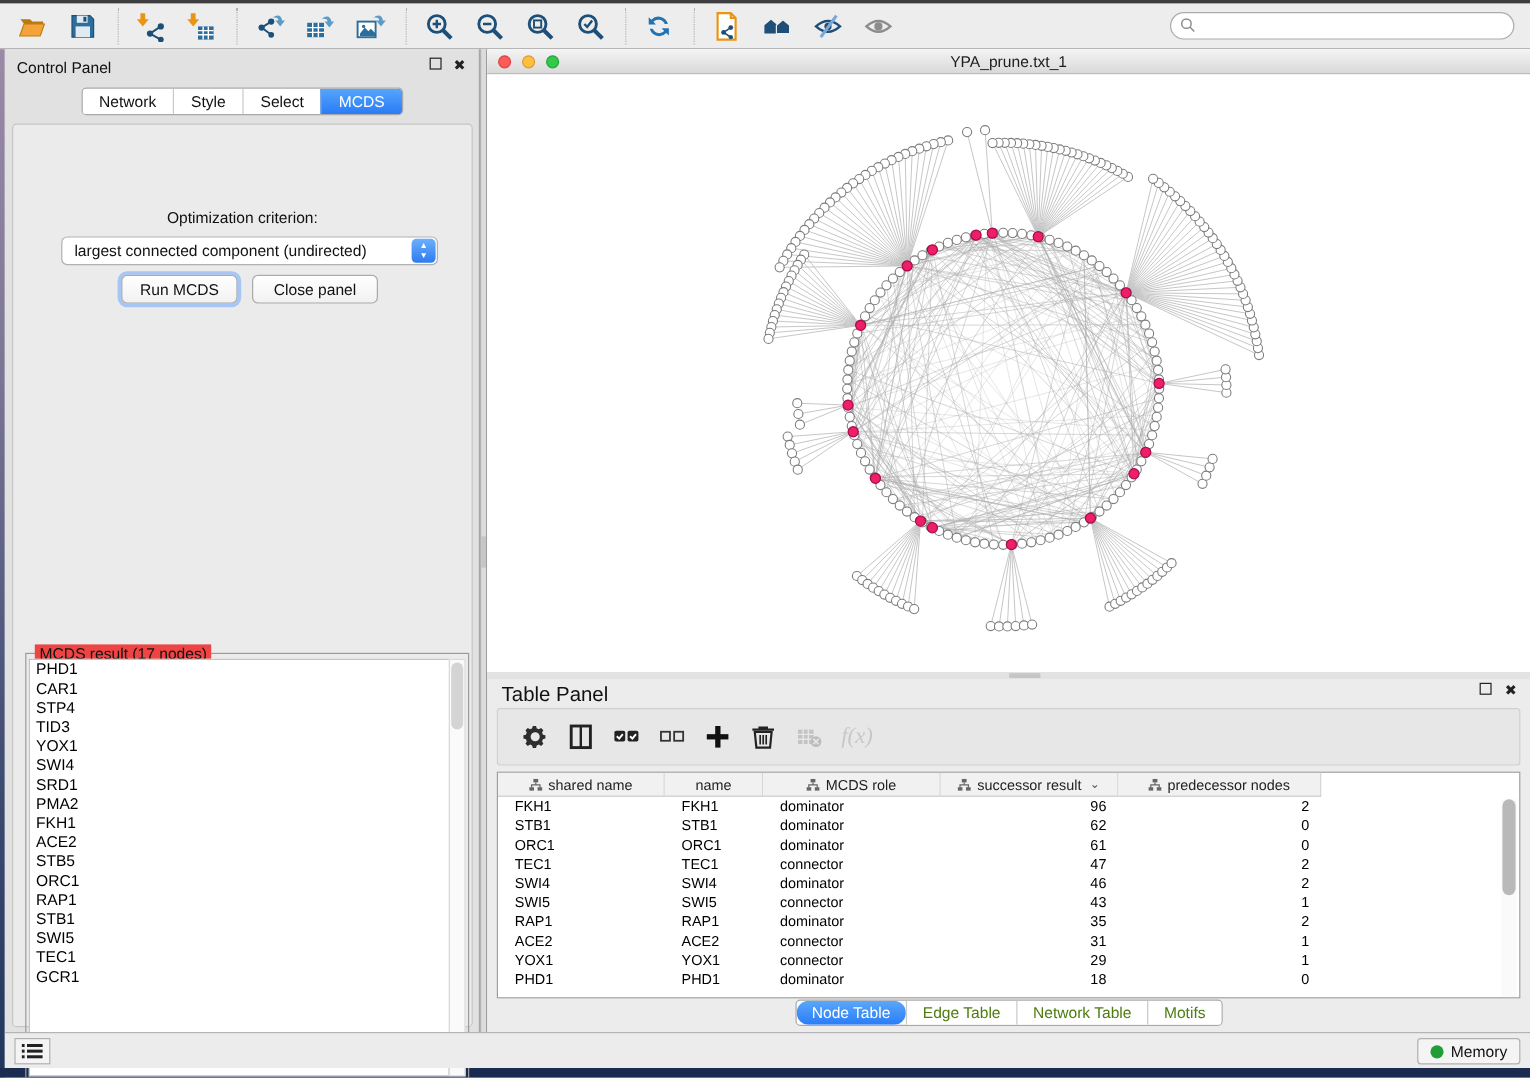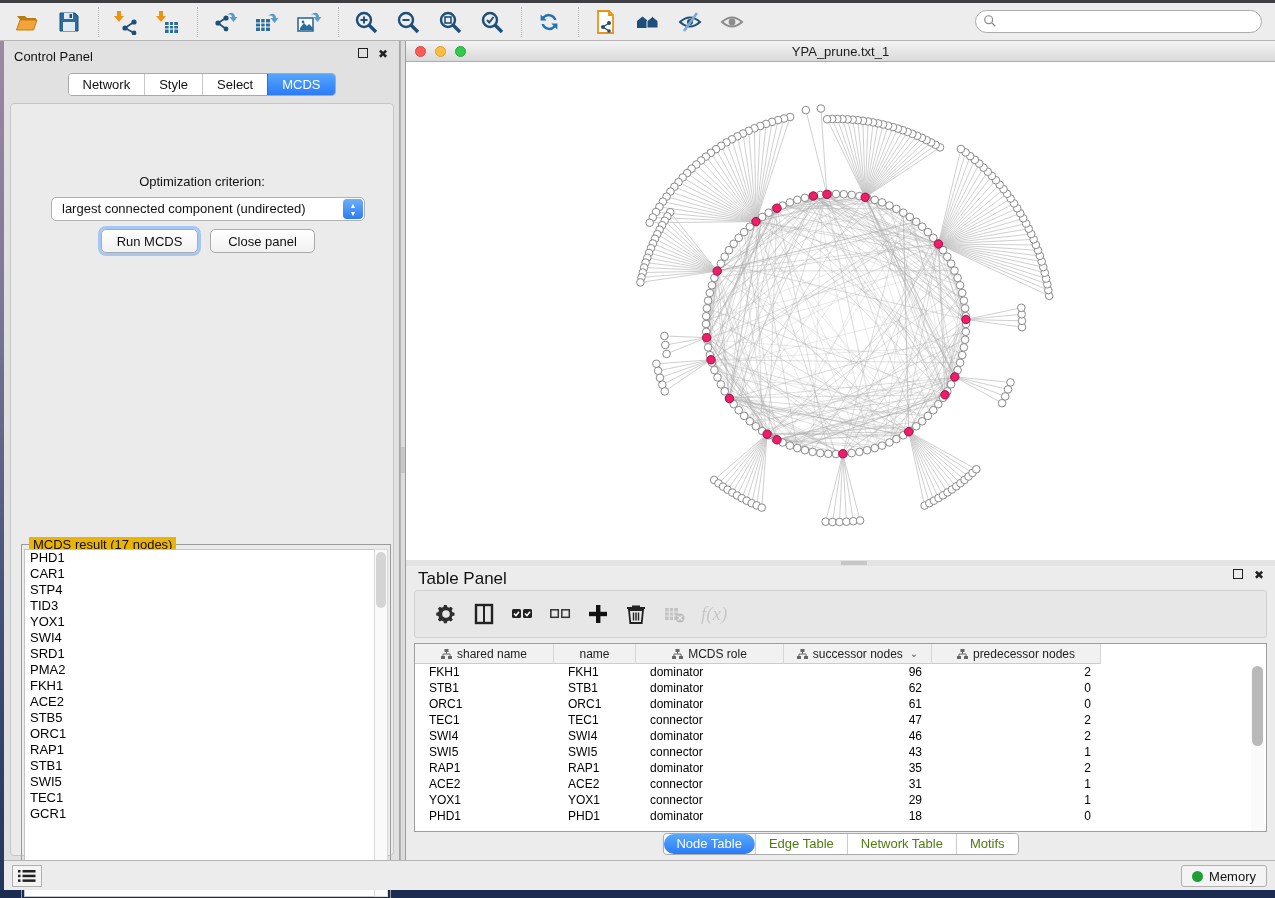--- a/index.html
+++ b/index.html
@@ -48,21 +48,21 @@
                  background:linear-gradient(#6cb0fb,#2d7bf0); color:#fff; font-size:7px; line-height:7px;
                  display:flex; flex-direction:column; align-items:center; justify-content:center; gap:1px; }
   .cp-btn { position:absolute; top:125px; height:24px; background:linear-gradient(#ffffff,#f1f1f1);
             border:1px solid #ababab; border-radius:5px; font-size:13px; color:#111;
             display:flex; align-items:center; justify-content:center; }
   #run-btn { left:90px; width:97px; box-shadow:0 0 0 3px rgba(110,170,255,.55); }
   #closepanel-btn { left:199px; width:105px; }
 
   #mcds-group { position:absolute; left:10px; top:433px; width:370px; height:363px; }
   #mcds-border { position:absolute; left:0; top:7px; right:0; bottom:0; border:1px solid #9b9b9b; }
-  #mcds-title { position:absolute; left:8px; top:0; background:#eab308; padding:0 4px; font-size:13px; color:#111; }
+  #mcds-title { position:absolute; left:8px; top:0; background:#ef4444; padding:0 4px; font-size:13px; color:#111; }
   #mcds-list { position:absolute; left:3px; top:12px; right:17px; bottom:3px; background:#fff;
                border:1px solid #c4c4c4; border-right:none; overflow:hidden; }
   #mcds-scroll { position:absolute; top:12px; right:3px; bottom:3px; width:14px; background:#fafafa;
                  border:1px solid #d9d9d9; }
   #mcds-thumb { position:absolute; left:1px; top:2px; width:10px; height:56px; background:#d4d4d4; border-radius:5px; }
   .mcds-item { font-size:13px; line-height:16px; padding-left:5px; color:#000; }
 
   
   #vsplit { position:absolute; left:400px; top:41px; width:6px; height:819px; background:#dcdcdc;
             border-left:1px solid #b3b3b3; border-right:1px solid #9d9d9d; }
@@ -1123,21 +1123,21 @@
           </div>
           <div class="th" style="width: 148px;">
             <svg class="attr-ic" viewBox="0 0 11 10">
               <g fill="#666">
                 <rect x="3.5" y="0" width="4" height="3"></rect>
                 <rect x="0" y="7" width="4" height="3"></rect>
                 <rect x="7" y="7" width="4" height="3"></rect>
               </g>
               <path d="M5.5 3v2M2 7V5h7v2" stroke="#666" fill="none" stroke-width="1"></path>
             </svg>
-            <span>successor nodes</span>
+            <span>successor result</span>
             <span class="sort">⌄</span>
           </div>
           <div class="th" style="width: 169px;">
             <svg class="attr-ic" viewBox="0 0 11 10">
               <g fill="#666">
                 <rect x="3.5" y="0" width="4" height="3"></rect>
                 <rect x="0" y="7" width="4" height="3"></rect>
                 <rect x="7" y="7" width="4" height="3"></rect>
               </g>
               <path d="M5.5 3v2M2 7V5h7v2" stroke="#666" fill="none" stroke-width="1"></path>

